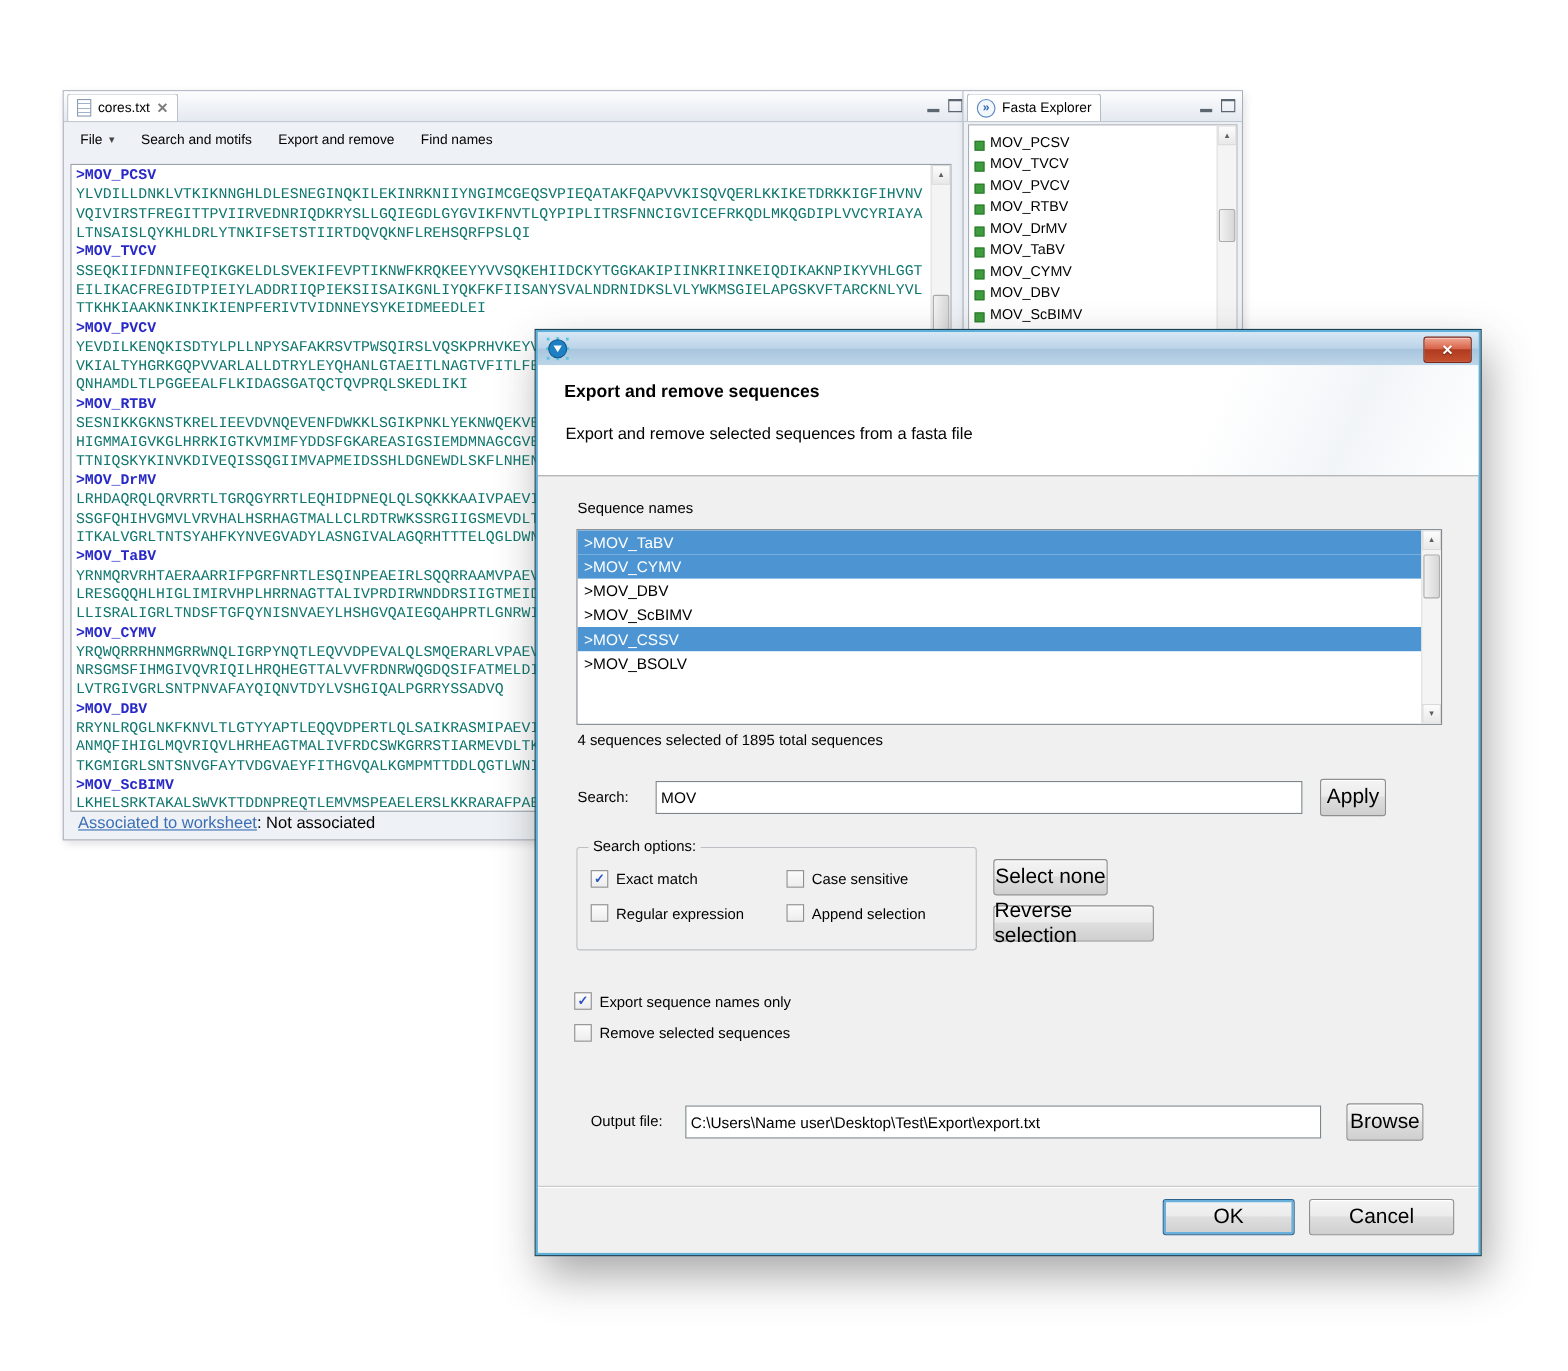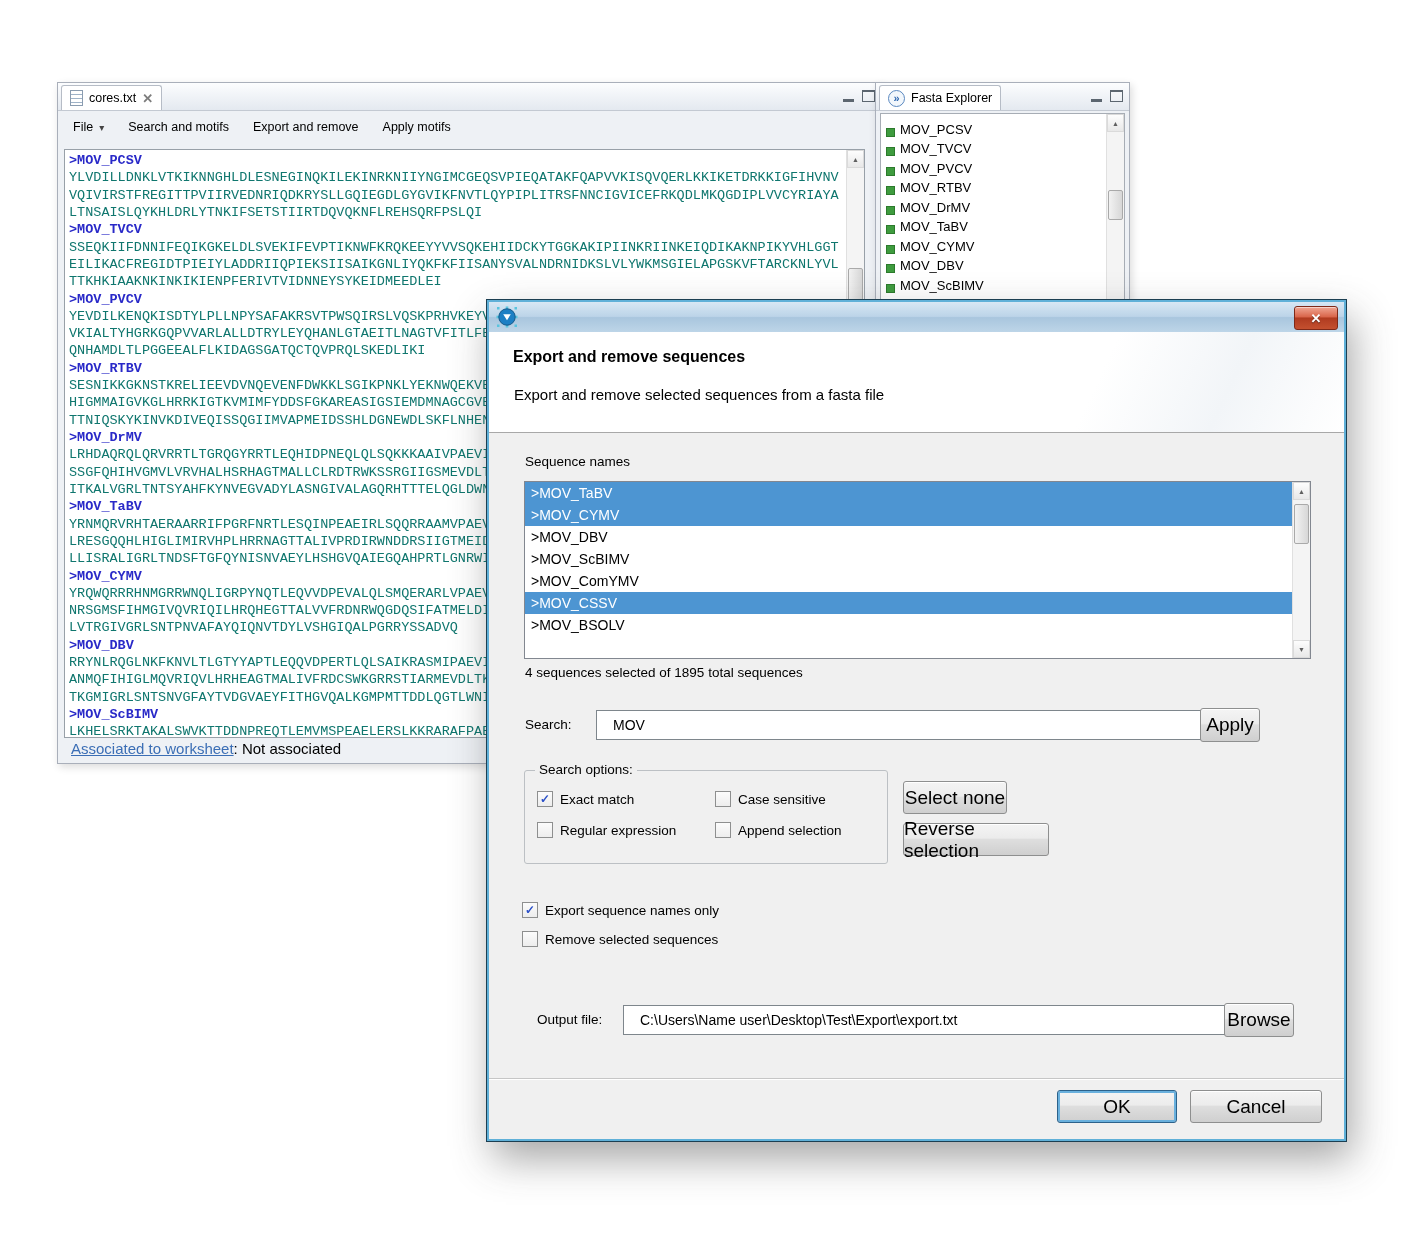--- a/index.html
+++ b/index.html
@@ -79,21 +79,21 @@
       box-shadow:0 1px 0 #fff;}
 
   .dlabel{position:absolute;font-size:13.5px;}
   #seqlist{position:absolute;left:35px;top:179px;width:785px;height:176px;background:#fff;
       border:1px solid #828790;overflow:hidden;}
   #seqlist .rows{position:absolute;left:0;top:0;right:17px;}
   .seqrow{height:22px;line-height:22px;padding-left:6px;font-size:14px;white-space:pre;}
   .seqrow.selected{background:#4d95d2;color:#fff;}
 
   .tfield{position:absolute;background:#fff;border:1px solid #7e868c;font-size:14px;
-      padding:0 16px;display:flex;align-items:center;white-space:pre;overflow:hidden;}
+      padding:0 4px;display:flex;align-items:center;white-space:pre;overflow:hidden;}
 
   .btn{position:absolute;border:1px solid #8e8f8f;border-radius:3px;font-size:19px;
       background:linear-gradient(#f4f4f4,#ececec 45%,#dedede 50%,#cfcfcf);
       display:flex;align-items:center;justify-content:center;
       box-shadow:inset 0 1px 0 #fff;}
   .btn.default{border:1px solid #2c628b;box-shadow:0 0 0 2px #69b0dd inset;}
 
   .groupbox{position:absolute;left:35px;top:468px;width:362px;height:92px;
       border:1px solid #bcc0c4;border-radius:3px;}
   .grouplabel{position:absolute;left:10px;top:-9px;background:#f0f0f0;padding:0 4px;font-size:13.5px;}
@@ -122,21 +122,21 @@
         <span class="ico-max"></span>
       </div>
     </div>
     <div class="toolbar">
       <span class="titem">
         <span>File</span>
         <span style="font-size:10px;color:#444;">▾</span>
       </span>
       <span class="titem">Search and motifs</span>
       <span class="titem">Export and remove</span>
-      <span class="titem">Apply motifs</span>
+      <span class="titem">Find names</span>
     </div>
     <div class="textarea">
       <div class="content"><div class="fasta-header">&gt;MOV_PCSV</div><div class="fasta-line">YLVDILLDNKLVTKIKNNGHLDLESNEGINQKILEKINRKNIIYNGIMCGEQSVPIEQATAKFQAPVVKISQVQERLKKIKETDRKKIGFIHVNV</div><div class="fasta-line">VQIVIRSTFREGITTPVIIRVEDNRIQDKRYSLLGQIEGDLGYGVIKFNVTLQYPIPLITRSFNNCIGVICEFRKQDLMKQGDIPLVVCYRIAYA</div><div class="fasta-line">LTNSAISLQYKHLDRLYTNKIFSETSTIIRTDQVQKNFLREHSQRFPSLQI</div><div class="fasta-header">&gt;MOV_TVCV</div><div class="fasta-line">SSEQKIIFDNNIFEQIKGKELDLSVEKIFEVPTIKNWFKRQKEEYYVVSQKEHIIDCKYTGGKAKIPIINKRIINKEIQDIKAKNPIKYVHLGGT</div><div class="fasta-line">EILIKACFREGIDTPIEIYLADDRIIQPIEKSIISAIKGNLIYQKFKFIISANYSVALNDRNIDKSLVLYWKMSGIELAPGSKVFTARCKNLYVL</div><div class="fasta-line">TTKHKIAAKNKINKIKIENPFERIVTVIDNNEYSYKEIDMEEDLEI</div><div class="fasta-header">&gt;MOV_PVCV</div><div class="fasta-line">YEVDILKENQKISDTYLPLLNPYSAFAKRSVTPWSQIRSLVQSKPRHVKEYV</div><div class="fasta-line">VKIALTYHGRKGQPVVARLALLDTRYLEYQHANLGTAEITLNAGTVFITLFE</div><div class="fasta-line">QNHAMDLTLPGGEEALFLKIDAGSGATQCTQVPRQLSKEDLIKI</div><div class="fasta-header">&gt;MOV_RTBV</div><div class="fasta-line">SESNIKKGKNSTKRELIEEVDVNQEVENFDWKKLSGIKPNKLYEKNWQEKVE</div><div class="fasta-line">HIGMMAIGVKGLHRRKIGTKVMIMFYDDSFGKAREASIGSIEMDMNAGCGVE</div><div class="fasta-line">TTNIQSKYKINVKDIVEQISSQGIIMVAPMEIDSSHLDGNEWDLSKFLNHEN</div><div class="fasta-header">&gt;MOV_DrMV</div><div class="fasta-line">LRHDAQRQLQRVRRTLTGRQGYRRTLEQHIDPNEQLQLSQKKKAAIVPAEVI</div><div class="fasta-line">SSGFQHIHVGMVLVRVHALHSRHAGTMALLCLRDTRWKSSRGIIGSMEVDLT</div><div class="fasta-line">ITKALVGRLTNTSYAHFKYNVEGVADYLASNGIVALAGQRHTTTELQGLDWN</div><div class="fasta-header">&gt;MOV_TaBV</div><div class="fasta-line">YRNMQRVRHTAERAARRIFPGRFNRTLESQINPEAEIRLSQQRRAAMVPAEV</div><div class="fasta-line">LRESGQQHLHIGLIMIRVHPLHRRNAGTTALIVPRDIRWNDDRSIIGTMEID</div><div class="fasta-line">LLISRALIGRLTNDSFTGFQYNISNVAEYLHSHGVQAIEGQAHPRTLGNRWI</div><div class="fasta-header">&gt;MOV_CYMV</div><div class="fasta-line">YRQWQRRRHNMGRRWNQLIGRPYNQTLEQVVDPEVALQLSMQERARLVPAEV</div><div class="fasta-line">NRSGMSFIHMGIVQVRIQILHRQHEGTTALVVFRDNRWQGDQSIFATMELDI</div><div class="fasta-line">LVTRGIVGRLSNTPNVAFAYQIQNVTDYLVSHGIQALPGRRYSSADVQ</div><div class="fasta-header">&gt;MOV_DBV</div><div class="fasta-line">RRYNLRQGLNKFKNVLTLGTYYAPTLEQQVDPERTLQLSAIKRASMIPAEVI</div><div class="fasta-line">ANMQFIHIGLMQVRIQVLHRHEAGTMALIVFRDCSWKGRRSTIARMEVDLTK</div><div class="fasta-line">TKGMIGRLSNTSNVGFAYTVDGVAEYFITHGVQALKGMPMTTDDLQGTLWNI</div><div class="fasta-header">&gt;MOV_ScBIMV</div><div class="fasta-line">LKHELSRKTAKALSWVKTTDDNPREQTLEMVMSPEAELERSLKKRARAFPAE</div></div>
       <div class="vscroll">
         <div class="arr up">▲</div>
         <div class="thumb" style="top:118px;height:34px;"></div>
         <div class="arr down">▼</div>
       </div>
     </div>
     <div class="footer">
@@ -230,21 +230,20 @@
     <div class="sep1"></div>
 
     <div class="dlabel" style="left:36px;top:152px;">Sequence names</div>
 
     <div id="seqlist">
       <div class="rows">
           <div class="seqrow selected">&gt;MOV_TaBV</div>
           <div class="seqrow selected">&gt;MOV_CYMV</div>
           <div class="seqrow">&gt;MOV_DBV</div>
           <div class="seqrow">&gt;MOV_ScBIMV</div>
-          <div class="seqrow">&gt;MOV_ComYMV</div>
           <div class="seqrow selected">&gt;MOV_CSSV</div>
           <div class="seqrow">&gt;MOV_BSOLV</div>
         </div>
       <div class="vscroll">
         <div class="arr up">▲</div>
         <div class="thumb" style="top:22px;height:38px;"></div>
         <div class="arr down">▼</div>
       </div>
     </div>
 

